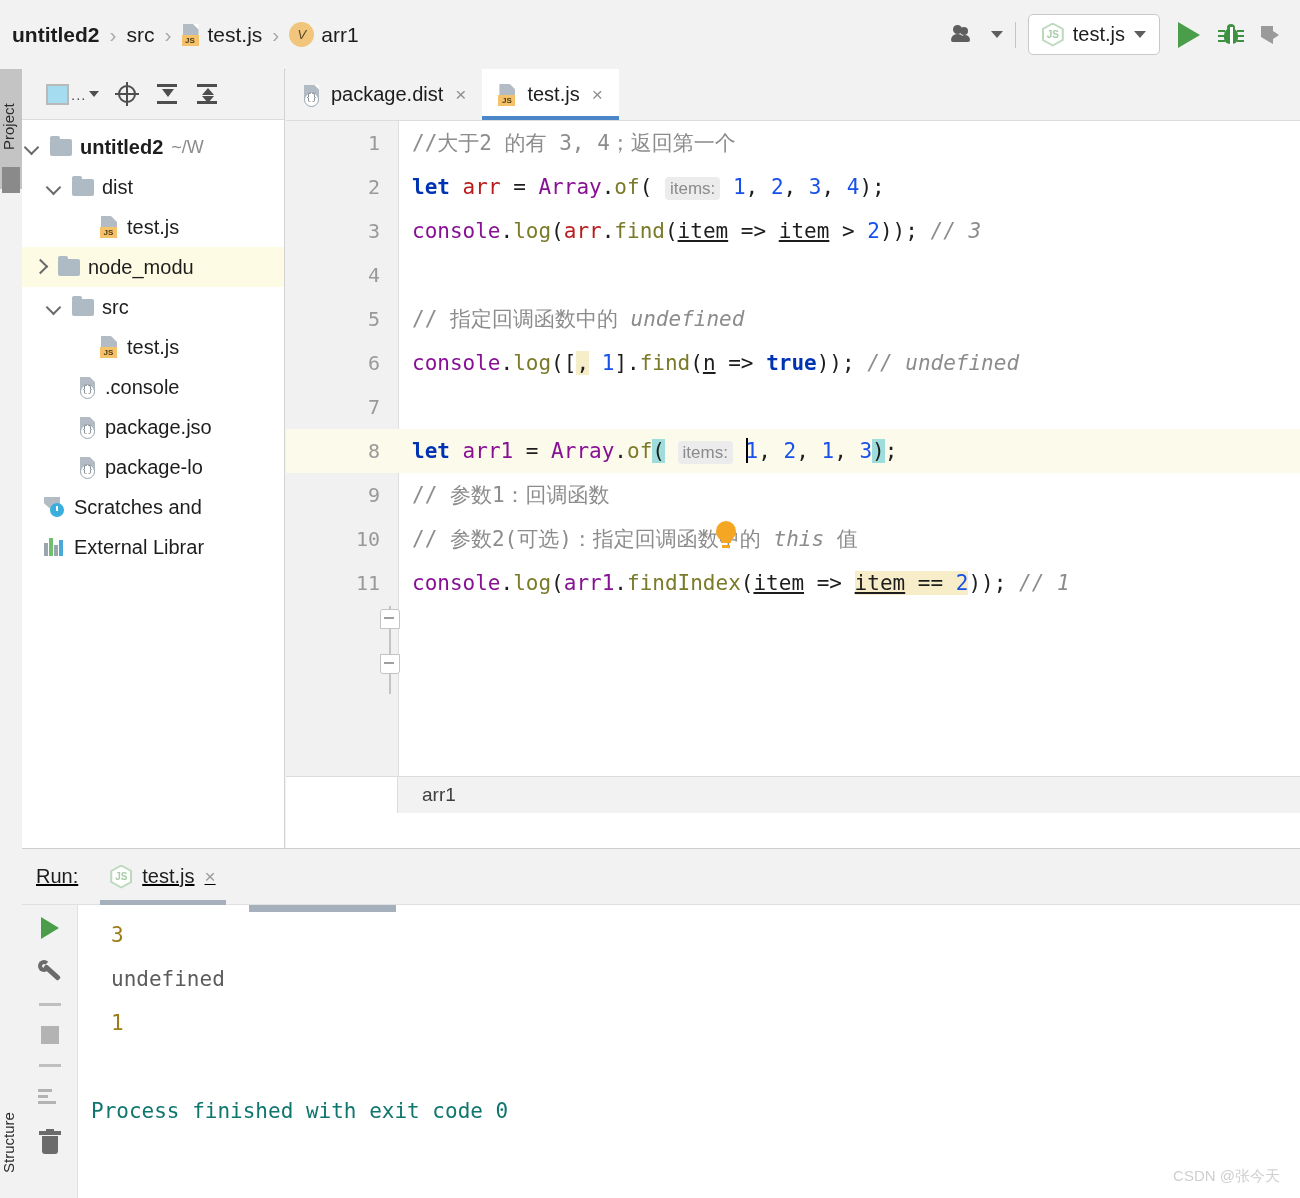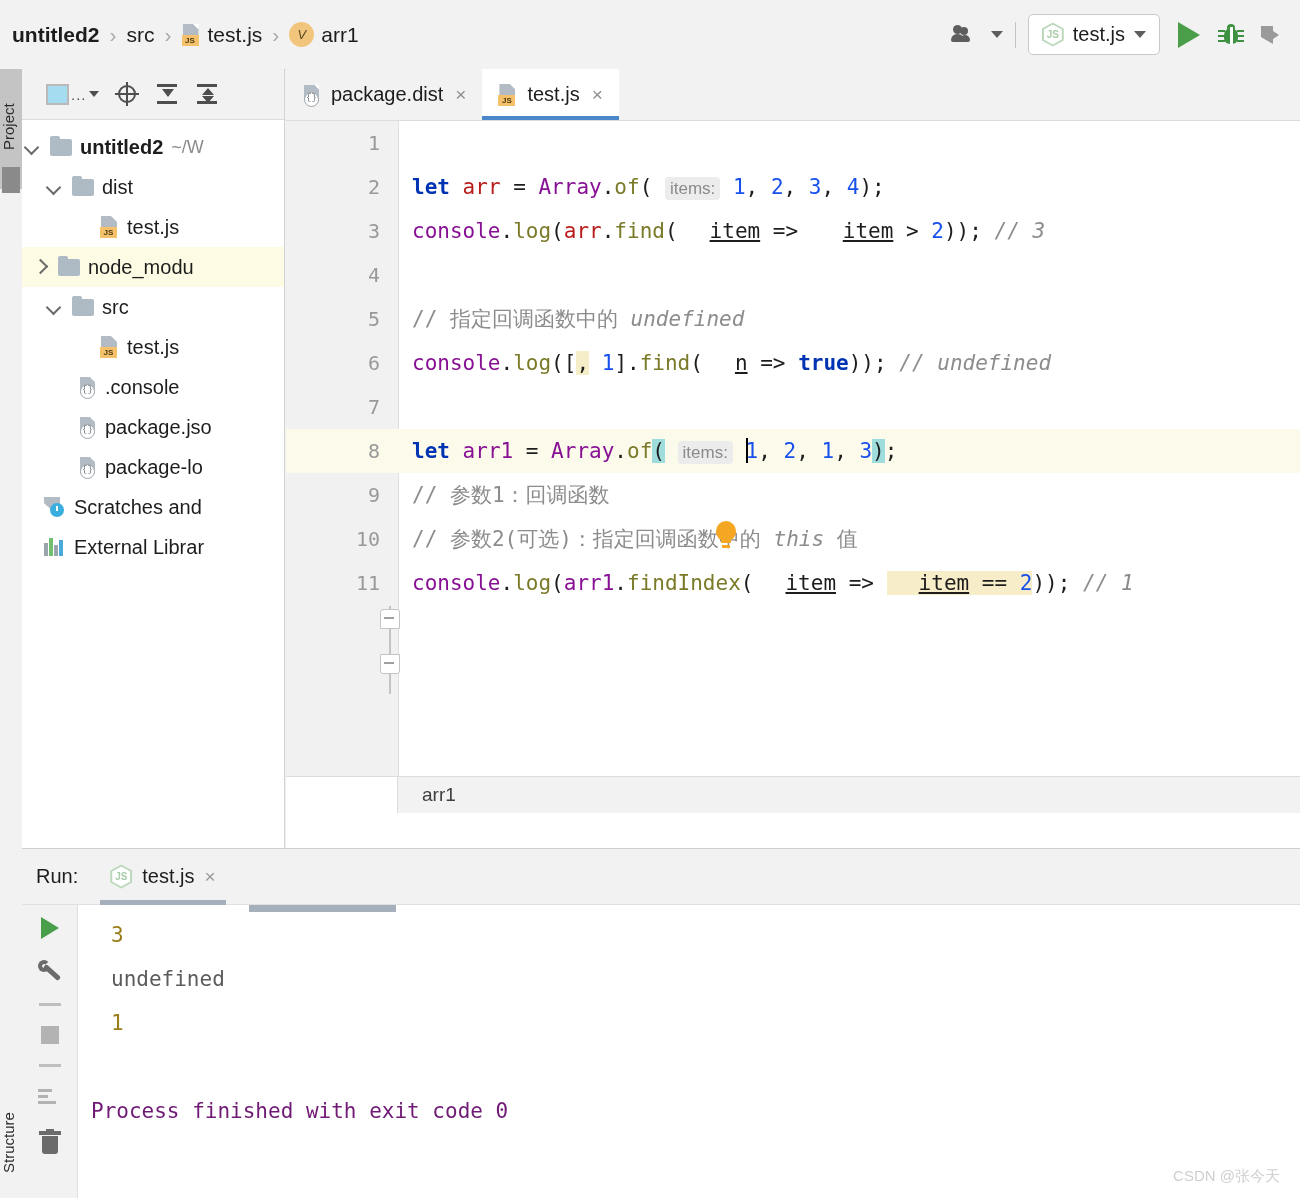--- a/index.html
+++ b/index.html
@@ -534,21 +534,21 @@
   }
   
   .c-comment { color: #8c8c8c; font-style: italic; }
   .c-comment-plain { color: #8c8c8c; }
   .c-kw { color: #0033b3; font-weight: bold; }
   .c-ident { color: #b91c1c; }
   .c-class { color: #871094; }
   .c-fn { color: #7a7a29; }
   .c-num { color: #1750eb; }
   .c-punct { color: #1d1d1d; }
-  .c-param-ul { color: #1d1d1d; text-decoration: underline; margin-left: 32px; }
+  .c-param-ul { color: #1d1d1d; text-decoration: underline; }
   .hint {
     background: #ececec;
     color: #8b8b8b;
     font-size: 17px;
     border-radius: 4px;
     padding: 2px 5px;
     font-family: "Liberation Sans", sans-serif;
   }
   .brace-hl { background: #9fdcdc; }
   .warn-hl { background: #f7edc8; }
@@ -635,20 +635,21 @@
     box-sizing: border-box;
   }
   .run-header {
     height: 56px;
     background: #f2f2f2;
     display: flex;
     align-items: center;
     padding-left: 14px;
     border-bottom: 1px solid #e0e0e0;
     box-sizing: border-box;
+    text-decoration: underline;
   }
   .run-label {
     font-size: 20px;
     color: #1d1d1d;
     margin-right: 22px;
   }
   .run-tab {
     display: flex;
     align-items: center;
     gap: 10px;
@@ -758,21 +759,21 @@
   }
   .cline {
     height: 44px;
     line-height: 44px;
     padding-left: 32px;
     white-space: pre;
   }
   .o-cmd { color: #1a1a8c; }
   .o-num { color: #9a7d18; }
   .o-plain { color: #5c5c5c; }
-  .o-done { color: #701a75; padding-left: 12px; }
+  .o-done { color: #0f766e; padding-left: 12px; }
   .scroll-thumb {
     position: absolute;
     left: 170px; top: 0px;
     width: 147px; height: 7px;
     background: #a6b0bd;
   }
   .watermark {
     position: absolute;
     right: 20px; bottom: 12px;
     font-size: 15px;
@@ -986,20 +987,21 @@
     </div>
 
     <div class="code-wrap">
       <div class="gutter"></div>
       <div class="gutter-sep"></div>
 
       <div class="lines">
 
         <div class="line">
           <span class="lnum">1</span>
+          <span class="ltext"><span class="c-comment-plain">//大于2 的有 3, 4；返回第一个</span></span>
         </div>
 
         <div class="line">
           <span class="lnum">2</span>
           <span class="ltext"><span class="c-kw">let</span><span class="c-punct"> </span><span class="c-ident">arr</span><span class="c-punct"> = </span><span class="c-class">Array</span><span class="c-punct">.</span><span class="c-fn">of</span><span class="c-punct">(</span><span class="c-punct"> </span><span class="hint">items:</span><span class="c-punct"> </span><span class="c-num">1</span><span class="c-punct">, </span><span class="c-num">2</span><span class="c-punct">, </span><span class="c-num">3</span><span class="c-punct">, </span><span class="c-num">4</span><span class="c-punct">);</span></span>
         </div>
 
         <div class="line">
           <span class="lnum">3</span>
           <span class="ltext"><span class="c-class">console</span><span class="c-punct">.</span><span class="c-fn">log</span><span class="c-punct">(</span><span class="c-ident">arr</span><span class="c-punct">.</span><span class="c-fn">find</span><span class="c-punct">(</span><span class="c-param-ul">item</span><span class="c-punct"> =&gt; </span><span class="c-param-ul">item</span><span class="c-punct"> &gt; </span><span class="c-num">2</span><span class="c-punct">));</span><span class="c-punct"> </span><span class="c-comment">// 3</span></span>

